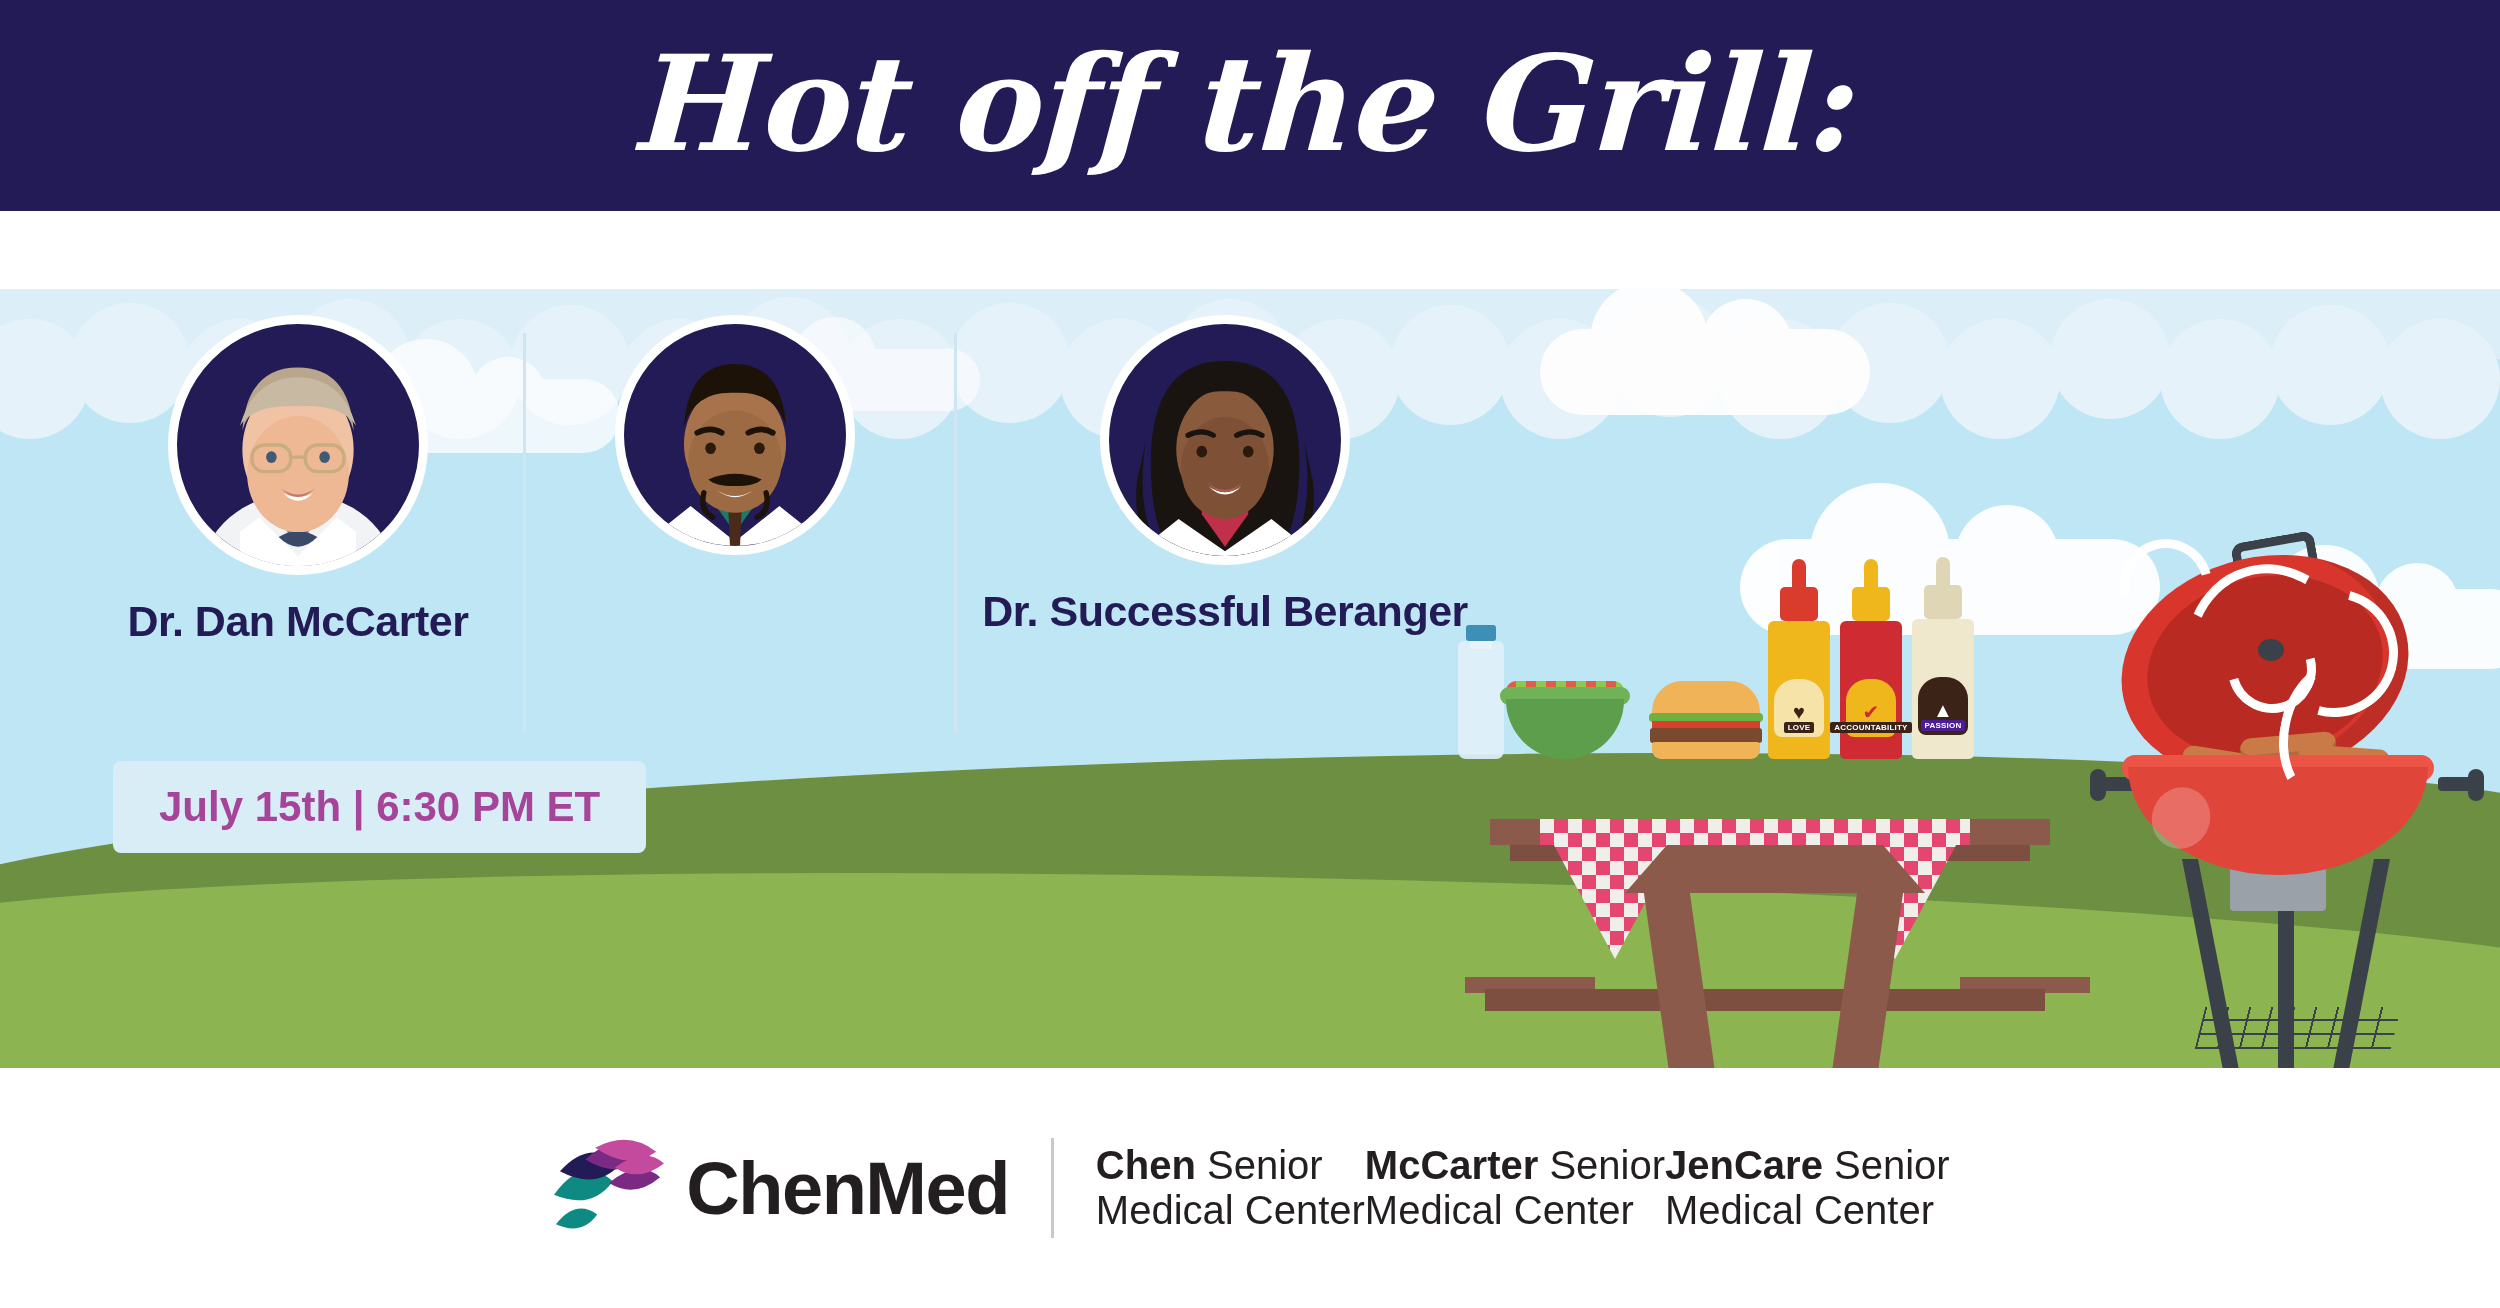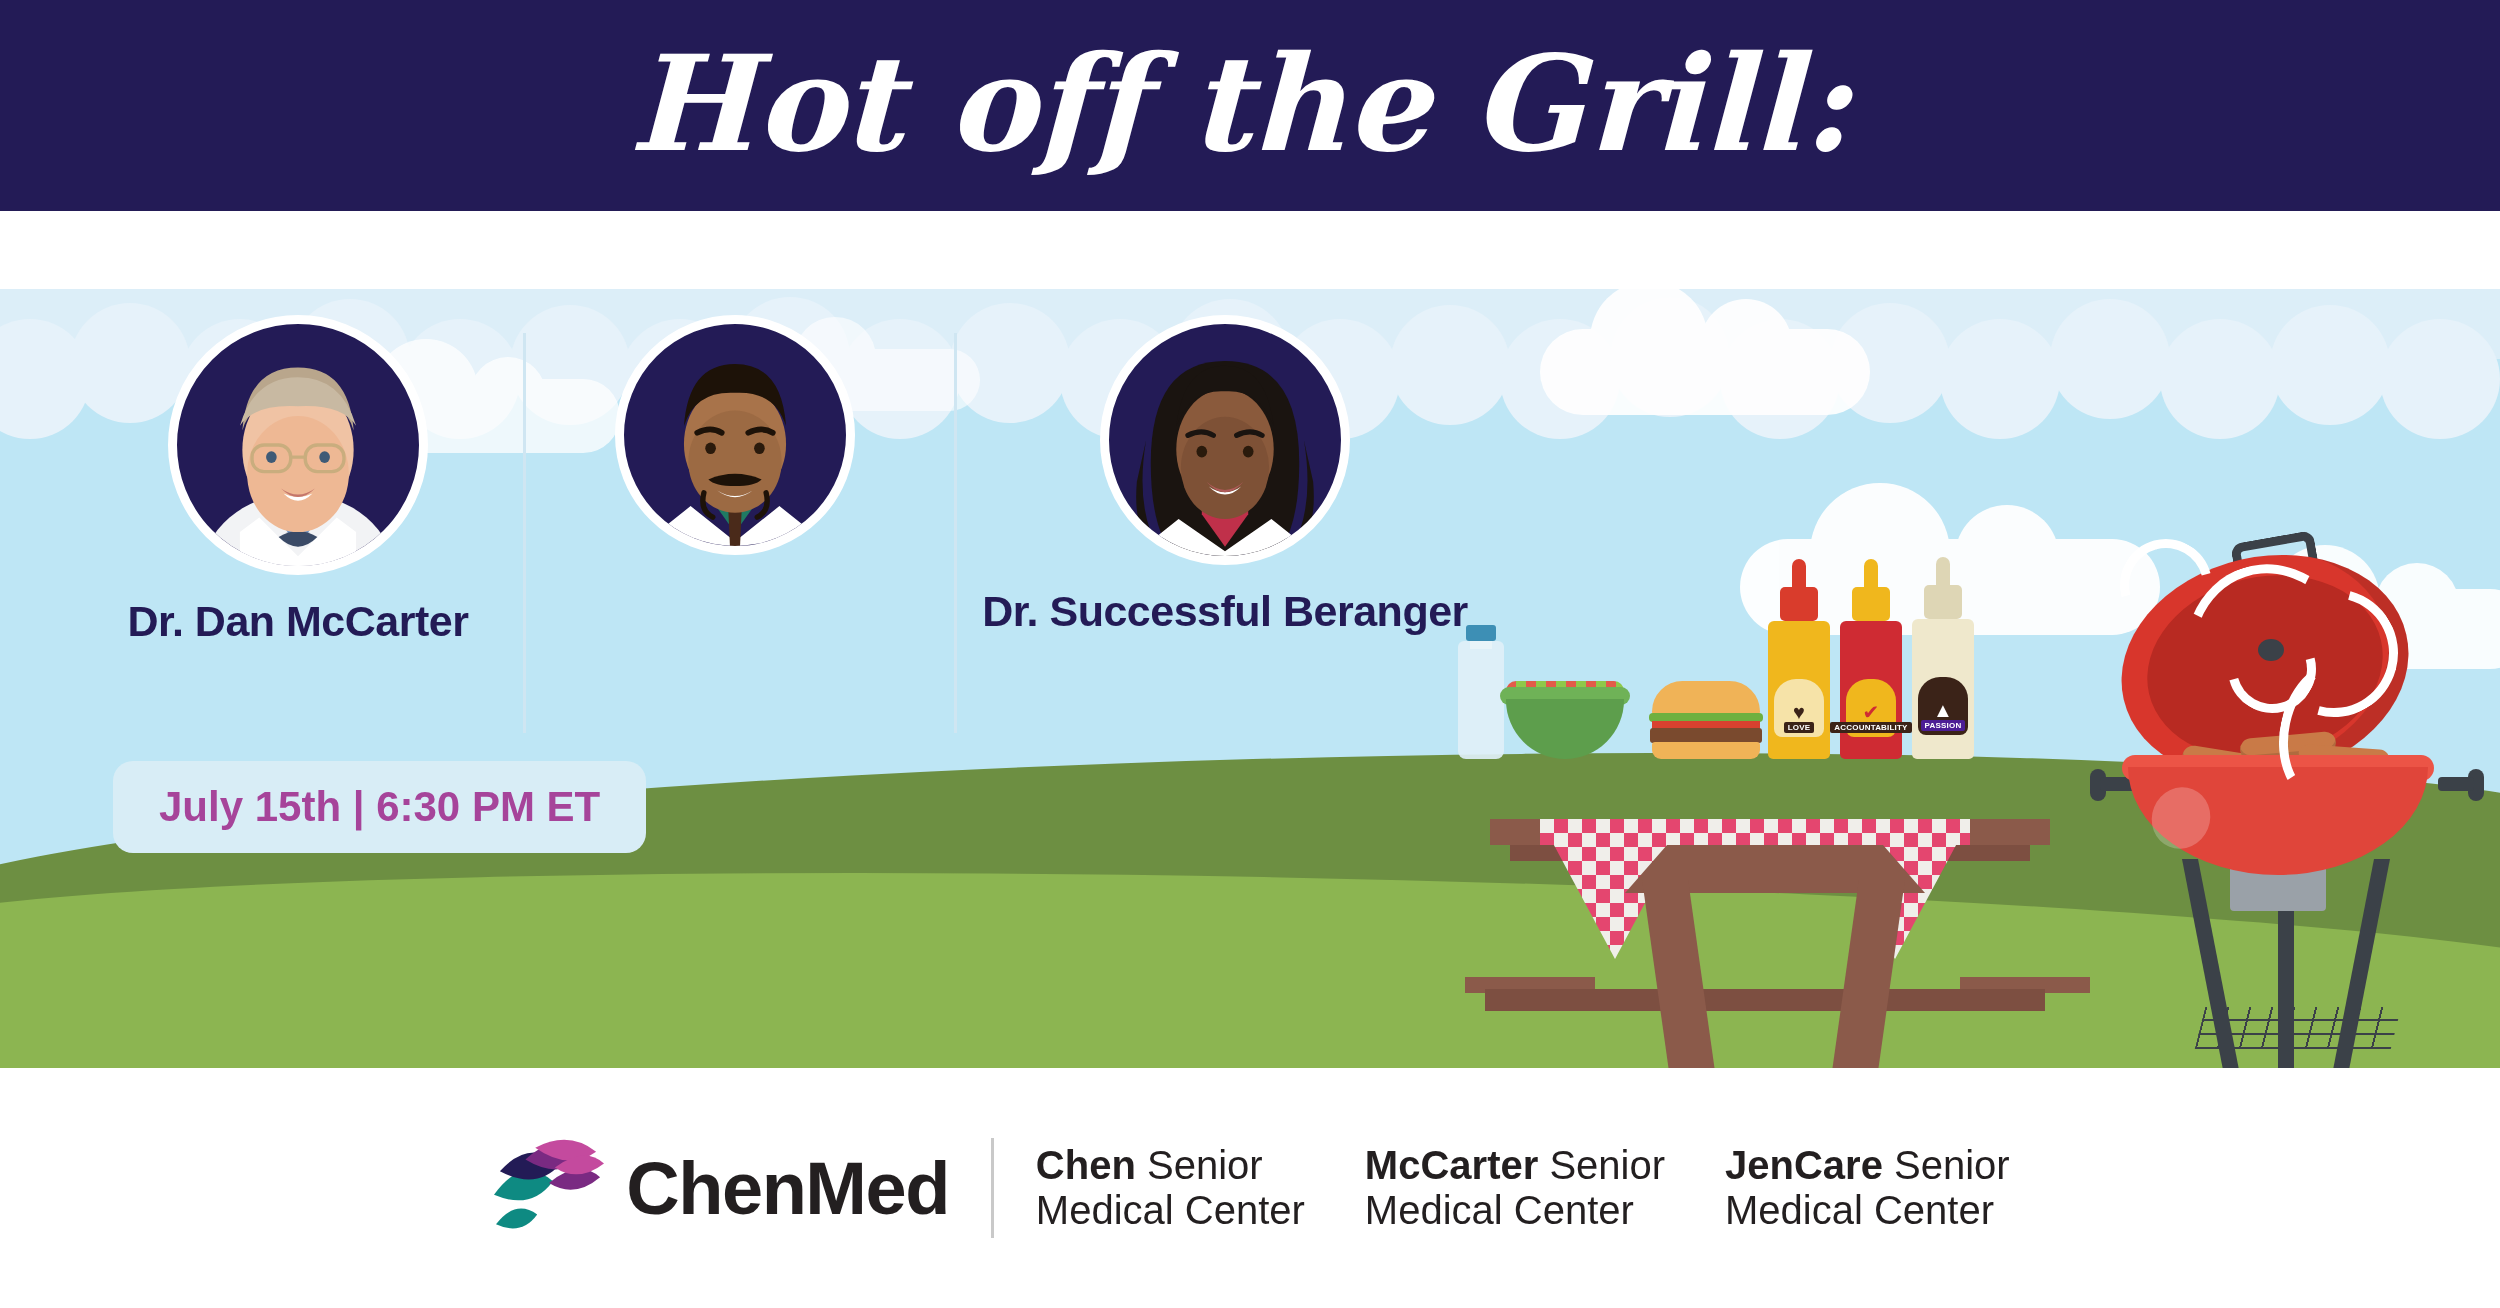--- a/index.html
+++ b/index.html
@@ -93,21 +93,21 @@
     position:absolute;top:44px;width:3px;height:400px;background:#cfe6f2;
   }
   .spk-name{
     margin-top:22px;color:#231b56;font-weight:700;font-size:43px;
     letter-spacing:-.5px;white-space:nowrap;
     font-family:"Liberation Sans",sans-serif;
   }
 
   .datebox{
     position:absolute;left:113px;top:472px;
-    background:#d8edf6;border-radius:20px;
+    background:#d8edf6;border-radius:8px;
     padding:22px 46px;
   }
   .datebox span{
     color:#a6449a;font-weight:700;font-size:42px;white-space:nowrap;
     font-family:"Liberation Sans",sans-serif;
   }
 
   
   .picnic{position:absolute;left:1440px;top:470px;width:660px;height:330px;}
   .tbl-top{position:absolute;left:50px;top:60px;width:560px;height:26px;background:#8b5a4a;}
@@ -210,21 +210,21 @@
   
   .footer{
     position:absolute;left:0;top:1068px;width:2500px;height:240px;background:#fff;
     display:flex;align-items:center;justify-content:center;gap:0;
   }
   .logo-wrap{display:flex;align-items:center;}
   .swoosh{width:118px;height:108px;margin-right:18px;}
   .chenmed-word{font-size:74px;font-weight:700;color:#231f20;letter-spacing:-1.5px;
     font-family:"Liberation Sans",sans-serif;}
   .vline{width:3px;height:100px;background:#c9c9c9;margin:0 42px;}
-  .brands{display:flex;gap:60px;align-items:flex-end;}
+  .brands{display:flex;align-items:flex-end;}
   .brand{line-height:1.12;color:#231f20;font-size:40px;white-space:nowrap;
     font-family:"Liberation Sans",sans-serif;font-weight:300;}
   .brand b{font-weight:700;}
 </style>
 </head>
 <body>
 
 <div id="stage">
 
   <div class="band-navy"></div>

